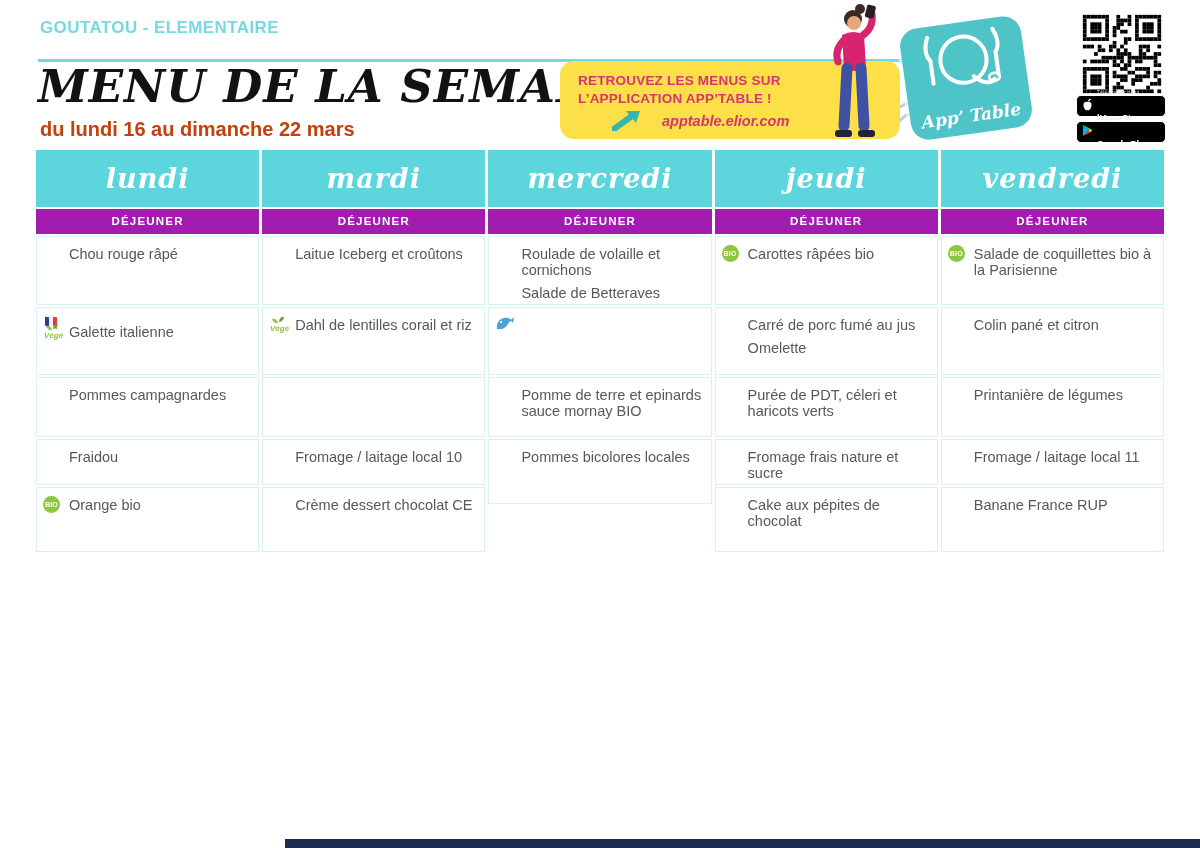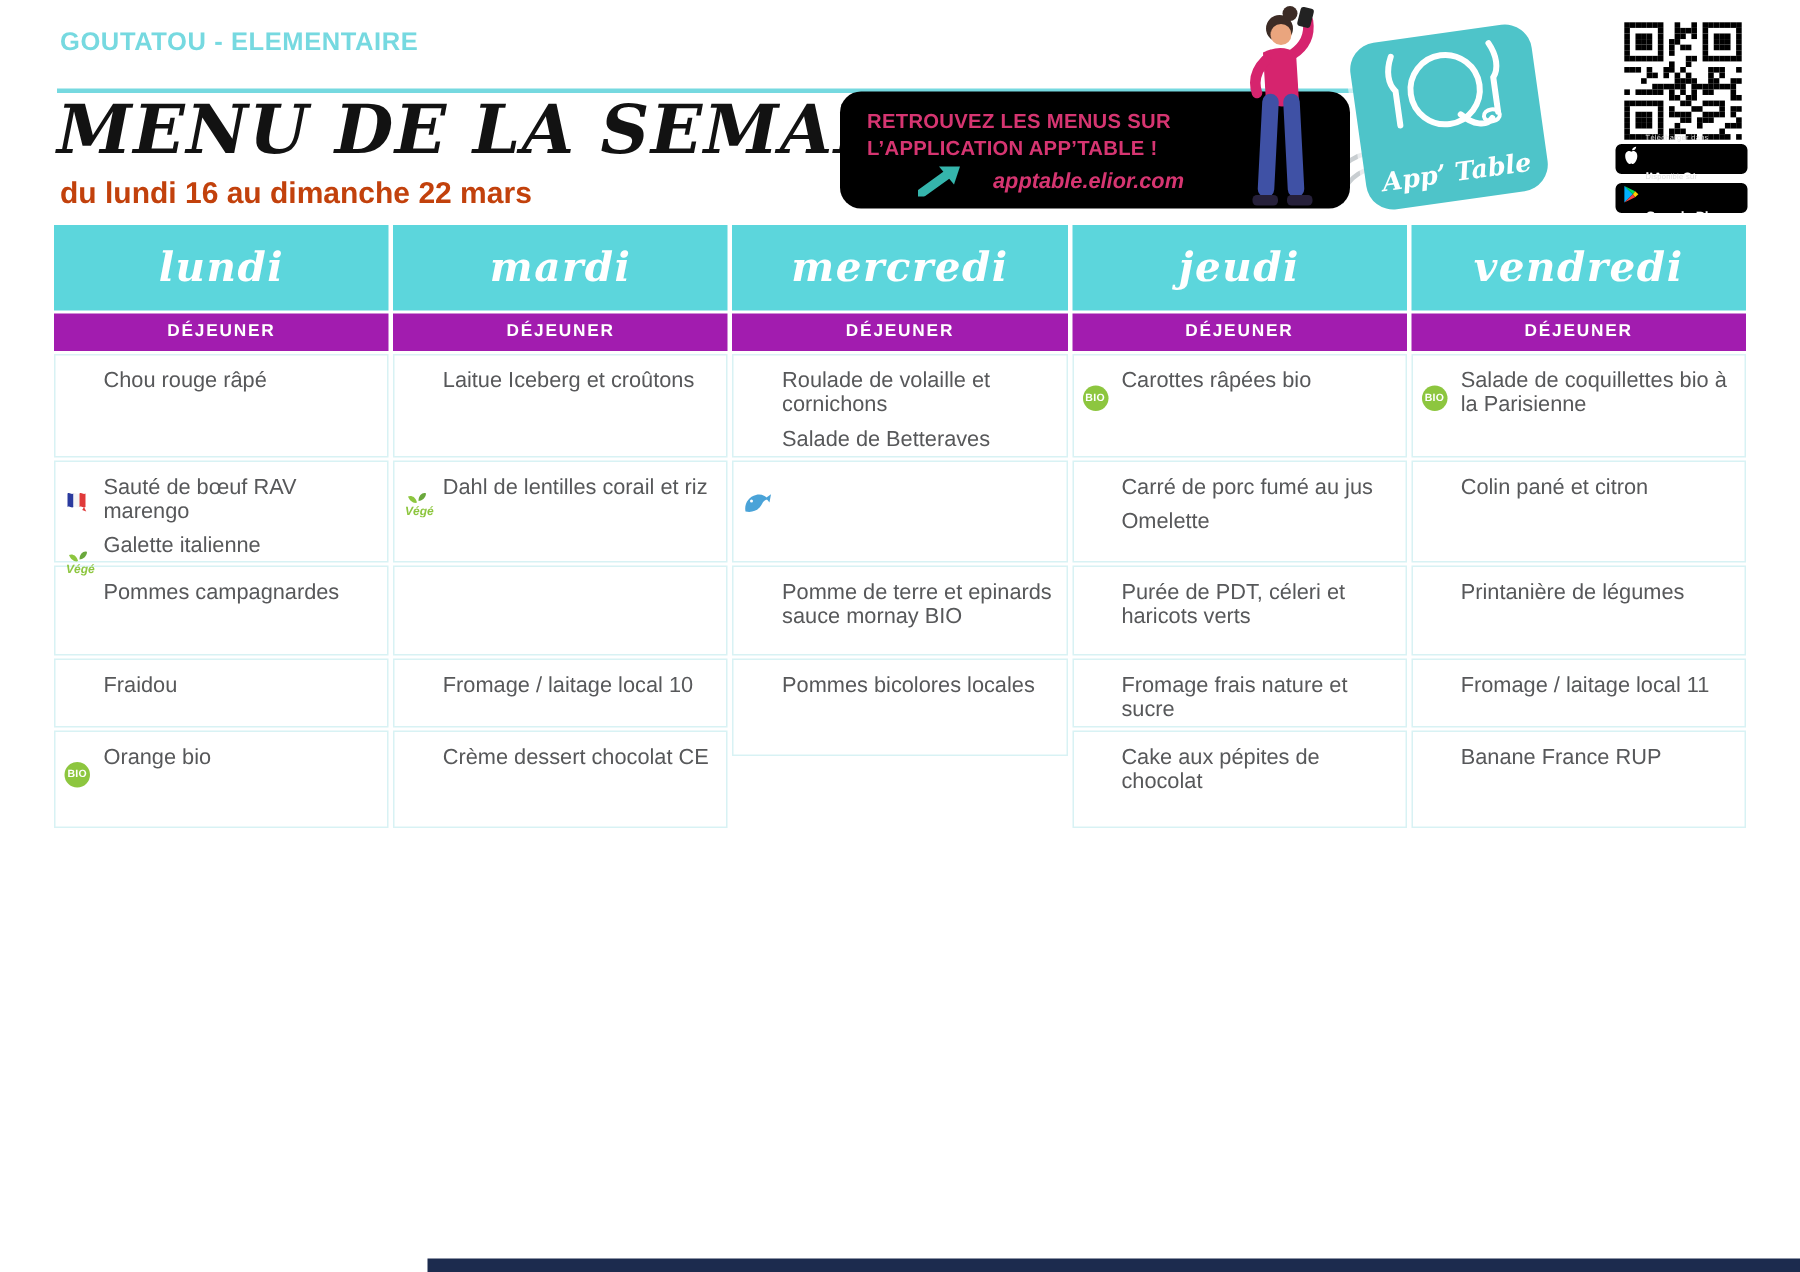--- a/index.html
+++ b/index.html
@@ -17,21 +17,21 @@
   .title {
     position:absolute; left:38px; top:60px;
     font-family:"DejaVu Serif", serif; font-style:italic; font-weight:bold;
     font-size:45px; color:#121212; letter-spacing:1px; white-space:nowrap;
   }
   .date { position:absolute; left:40px; top:118px; font-size:20px; font-weight:bold; color:#c2410c; }
 
   
   .banner {
     position:absolute; left:560px; top:61px; width:340px; height:78px;
-    background:#000000; border-radius:14px; z-index:2;
+    background:#fde047; border-radius:14px; z-index:2;
   }
   .banner .l1, .banner .l2 {
     position:absolute; left:18px; color:#d63571; font-weight:bold; font-size:13.5px; letter-spacing:.2px;
   }
   .banner .l1 { top:12px; } .banner .l2 { top:30px; }
   .banner .url {
     position:absolute; left:102px; top:52px; color:#d63571;
     font-weight:bold; font-style:italic; font-size:14.5px;
   }
   .banner .arrow { position:absolute; left:52px; top:48px; }
@@ -75,21 +75,21 @@
   .meal-header {
     height:25px; background:#a21caf; color:#fff; text-align:center; line-height:25px;
     font-size:11.5px; font-weight:bold; letter-spacing:1.2px;
   }
   .cell {
     background:#fff; border:1px solid #d8f2f4; padding:9px 6px 4px 4px;
     display:flex; flex-direction:column; gap:7px;
   }
   .r0 { height:69px; } .r1 { height:68px; } .r2 { height:60px; } .r3 { height:46px; } .r4 { height:65px; }
   .item { position:relative; padding-left:28px; font-size:14.5px; line-height:1.12; color:#57585a; }
-  .item .ic { position:absolute; left:2px; top:-1px;margin-top:12px; }
+  .item .ic { position:absolute; left:2px; top:-1px; }
   .ic-bio {
     display:inline-block; width:17px; height:17px; border-radius:50%; background:#8dc63f;
     color:#fff; font-size:7px; font-weight:bold; text-align:center; line-height:17px; letter-spacing:.2px;
   }
   .bottom-bar { position:absolute; left:285px; top:839px; width:915px; height:9px; background:#1c2b4e; }
 </style>
 </head>
 <body>
 
 <div class="school">GOUTATOU - ELEMENTAIRE</div>
@@ -404,21 +404,21 @@
       <div class="meal-header">DÉJEUNER</div>
       <div class="cell r0">
         <div class="item"><span>Chou rouge râpé</span></div>
       </div>
       <div class="cell r1">
         <div class="item"><span class="ic ic-france"><svg width="16" height="14" viewBox="0 0 16 14">
               <path d="M2 1 C3.5 0 4.5 2 6 1 L6 10 C4.5 11 3.5 9 2 10Z" fill="#2a3a9e"></path>
               <path d="M6 1 C7.5 0 8.5 2 10 1 L10 10 C8.5 11 7.5 9 6 10Z" fill="#f4f4f4"></path>
               <path d="M10 1 C11.5 0 12.5 2 14 1 L14 10 C12.5 11 11.5 9 10 10Z" fill="#e03a3a"></path>
               <path d="M13 10 L14.5 13 L11.8 12Z" fill="#e03a3a"></path>
-            </svg></span><span>Sauté de bœuf RAV marengo</span></div>
+            </svg></span></div>
         <div class="item"><span class="ic ic-vege"><svg width="22" height="17" viewBox="0 0 22 17">
               <path d="M9 7 C8 3 5 2 3 3 C4 6 7 8 9 7Z" fill="#8dc63f"></path>
               <path d="M10 6 C10 2 13 0 15 1 C15 4 12 6 10 6Z" fill="#6aa83c"></path>
               <text x="1" y="15" font-size="8" font-style="italic" font-weight="bold" fill="#8dc63f">Végé</text>
             </svg></span><span>Galette italienne</span></div>
       </div>
       <div class="cell r2">
         <div class="item"><span>Pommes campagnardes</span></div>
       </div>
       <div class="cell r3">

